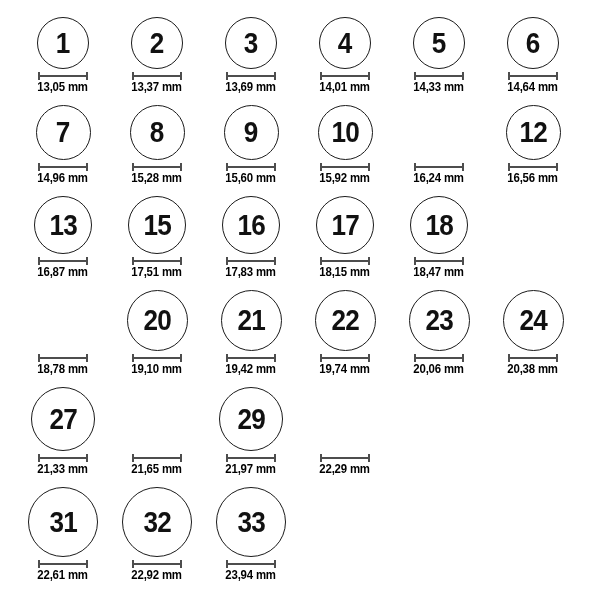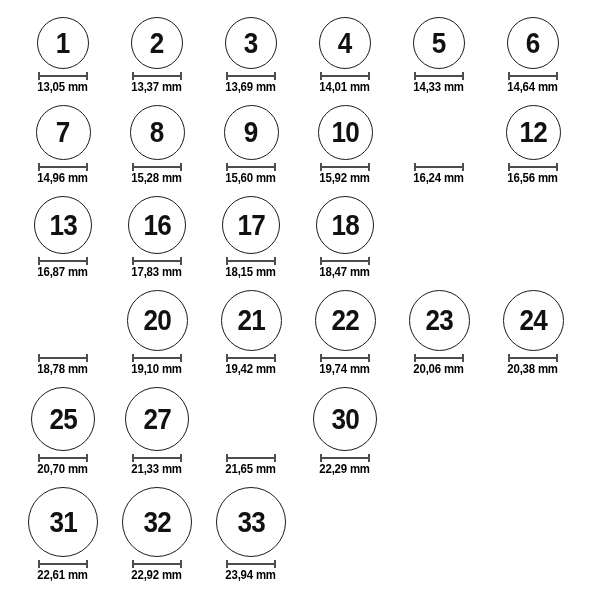--- a/index.html
+++ b/index.html
@@ -226,20 +226,31 @@
     </div>
     <div class="dim">
       <span class="tick left"></span>
       <span class="bar"></span>
       <span class="tick right"></span>
     </div>
     <div class="label">16,87 mm</div>
   </div>
       <div class="cell">
     <div class="circle" style="--d: 58px;">
+      <span class="num">15</span>
+    </div>
+    <div class="dim">
+      <span class="tick left"></span>
+      <span class="bar"></span>
+      <span class="tick right"></span>
+    </div>
+    <div class="label">17,51 mm</div>
+  </div>
+      <div class="cell">
+    <div class="circle" style="--d: 58px;">
       <span class="num">16</span>
     </div>
     <div class="dim">
       <span class="tick left"></span>
       <span class="bar"></span>
       <span class="tick right"></span>
     </div>
     <div class="label">17,83 mm</div>
   </div>
       <div class="cell">
@@ -326,52 +337,49 @@
       <span class="tick left"></span>
       <span class="bar"></span>
       <span class="tick right"></span>
     </div>
     <div class="label">20,38 mm</div>
   </div>
     </div>
     <div class="row">
       <div class="cell">
     <div class="circle" style="--d: 64px;">
-      <span class="num">25</span>
-    </div>
-    <div class="dim">
-      <span class="tick left"></span>
-      <span class="bar"></span>
-      <span class="tick right"></span>
-    </div>
-    <div class="label">20,70 mm</div>
+      <span class="num">27</span>
+    </div>
+    <div class="dim">
+      <span class="tick left"></span>
+      <span class="bar"></span>
+      <span class="tick right"></span>
+    </div>
+    <div class="label">21,33 mm</div>
+  </div>
+      <div class="cell">
+    <div class="dim">
+      <span class="tick left"></span>
+      <span class="bar"></span>
+      <span class="tick right"></span>
+    </div>
+    <div class="label">21,65 mm</div>
   </div>
       <div class="cell">
     <div class="circle" style="--d: 64px;">
-      <span class="num">27</span>
-    </div>
-    <div class="dim">
-      <span class="tick left"></span>
-      <span class="bar"></span>
-      <span class="tick right"></span>
-    </div>
-    <div class="label">21,33 mm</div>
-  </div>
-      <div class="cell">
-    <div class="dim">
-      <span class="tick left"></span>
-      <span class="bar"></span>
-      <span class="tick right"></span>
-    </div>
-    <div class="label">21,65 mm</div>
-  </div>
-      <div class="cell">
-    <div class="circle" style="--d: 64px;">
-      <span class="num">30</span>
-    </div>
+      <span class="num">29</span>
+    </div>
+    <div class="dim">
+      <span class="tick left"></span>
+      <span class="bar"></span>
+      <span class="tick right"></span>
+    </div>
+    <div class="label">21,97 mm</div>
+  </div>
+      <div class="cell">
     <div class="dim">
       <span class="tick left"></span>
       <span class="bar"></span>
       <span class="tick right"></span>
     </div>
     <div class="label">22,29 mm</div>
   </div>
     </div>
     <div class="row">
       <div class="cell">

